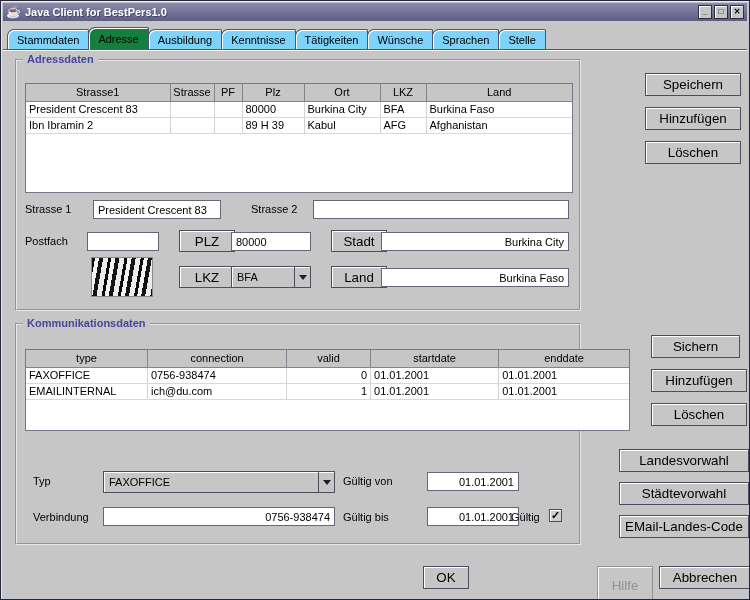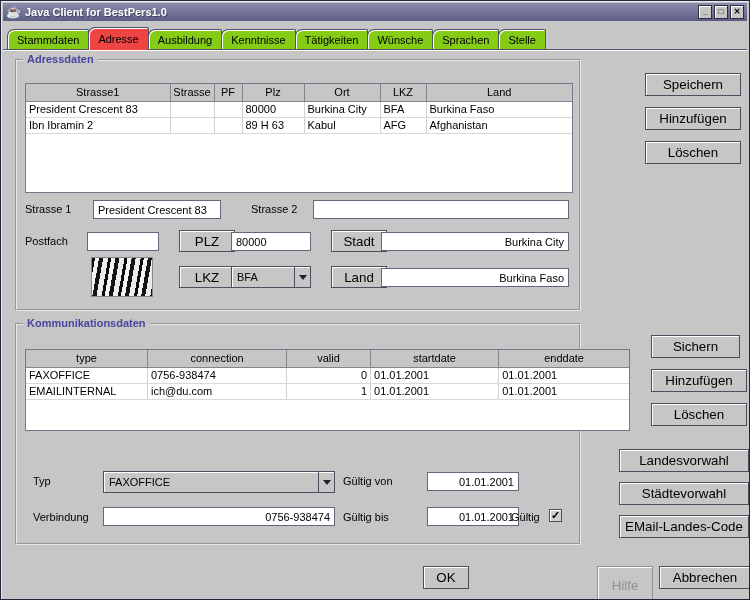--- a/index.html
+++ b/index.html
@@ -17,25 +17,25 @@
   .titletext { color:#fff; font-weight:bold; font-size:11px; flex:1;
                text-shadow:1px 1px 0 rgba(0,0,0,.35); white-space:nowrap; }
   .win-btn { width:14px; height:14px; margin-left:2px; background:#c6c6c6;
              border:1px solid #2d2d42; box-shadow:inset 1px 1px 0 #fff;
              display:flex; align-items:center; justify-content:center;
              font-size:8px; line-height:1; font-weight:bold; }
 
   
   .tabbar { position:absolute; left:6px; top:26px; right:4px; height:22px;
             display:flex; align-items:flex-end; z-index:3; }
-  .tab { height:20px; padding:0 9px; background:#84cc16; border:1px solid #53536b;
+  .tab { height:20px; padding:0 9px; background:#7dd3fc; border:1px solid #53536b;
          border-bottom:none; border-radius:7px 2px 0 0; display:flex; align-items:center;
          box-shadow:inset 1px 1px 0 #fff; white-space:nowrap; }
   .tab + .tab { margin-left:-1px; }
-  .tab.selected { height:23px; background:#ef4444; margin-bottom:-1px; z-index:4; position:relative; }
+  .tab.selected { height:23px; background:#15803d; margin-bottom:-1px; z-index:4; position:relative; }
 
   .content { position:absolute; left:2px; top:48px; right:2px; bottom:2px;
              border-top:1px solid #53536b; box-shadow:inset 0 1px 0 #fff;
              background:#c6c6c6; z-index:1; }
 
   
   .group { position:absolute; border:2px groove #e8e8e8; z-index:2; }
   .group-title { position:absolute; top:-8px; left:6px; background:#c6c6c6; padding:0 4px;
                  font-weight:bold; color:#4646a0; white-space:nowrap; }
 
@@ -137,21 +137,21 @@
             <td></td>
             <td>80000</td>
             <td>Burkina City</td>
             <td>BFA</td>
             <td>Burkina Faso</td>
           </tr>
           <tr>
             <td>Ibn Ibramin 2</td>
             <td></td>
             <td></td>
-            <td>89 H 63</td>
+            <td>89 H 39</td>
             <td>Kabul</td>
             <td>AFG</td>
             <td>Afghanistan</td>
           </tr>
         </tbody>
       </table>
     </div>
 
     <span class="lbl" style="left:8px; top:142px;">Strasse 1</span>
     <div class="field" style="left:76px; top:139px; width:128px; height:19px;">President Crescent 83</div>

